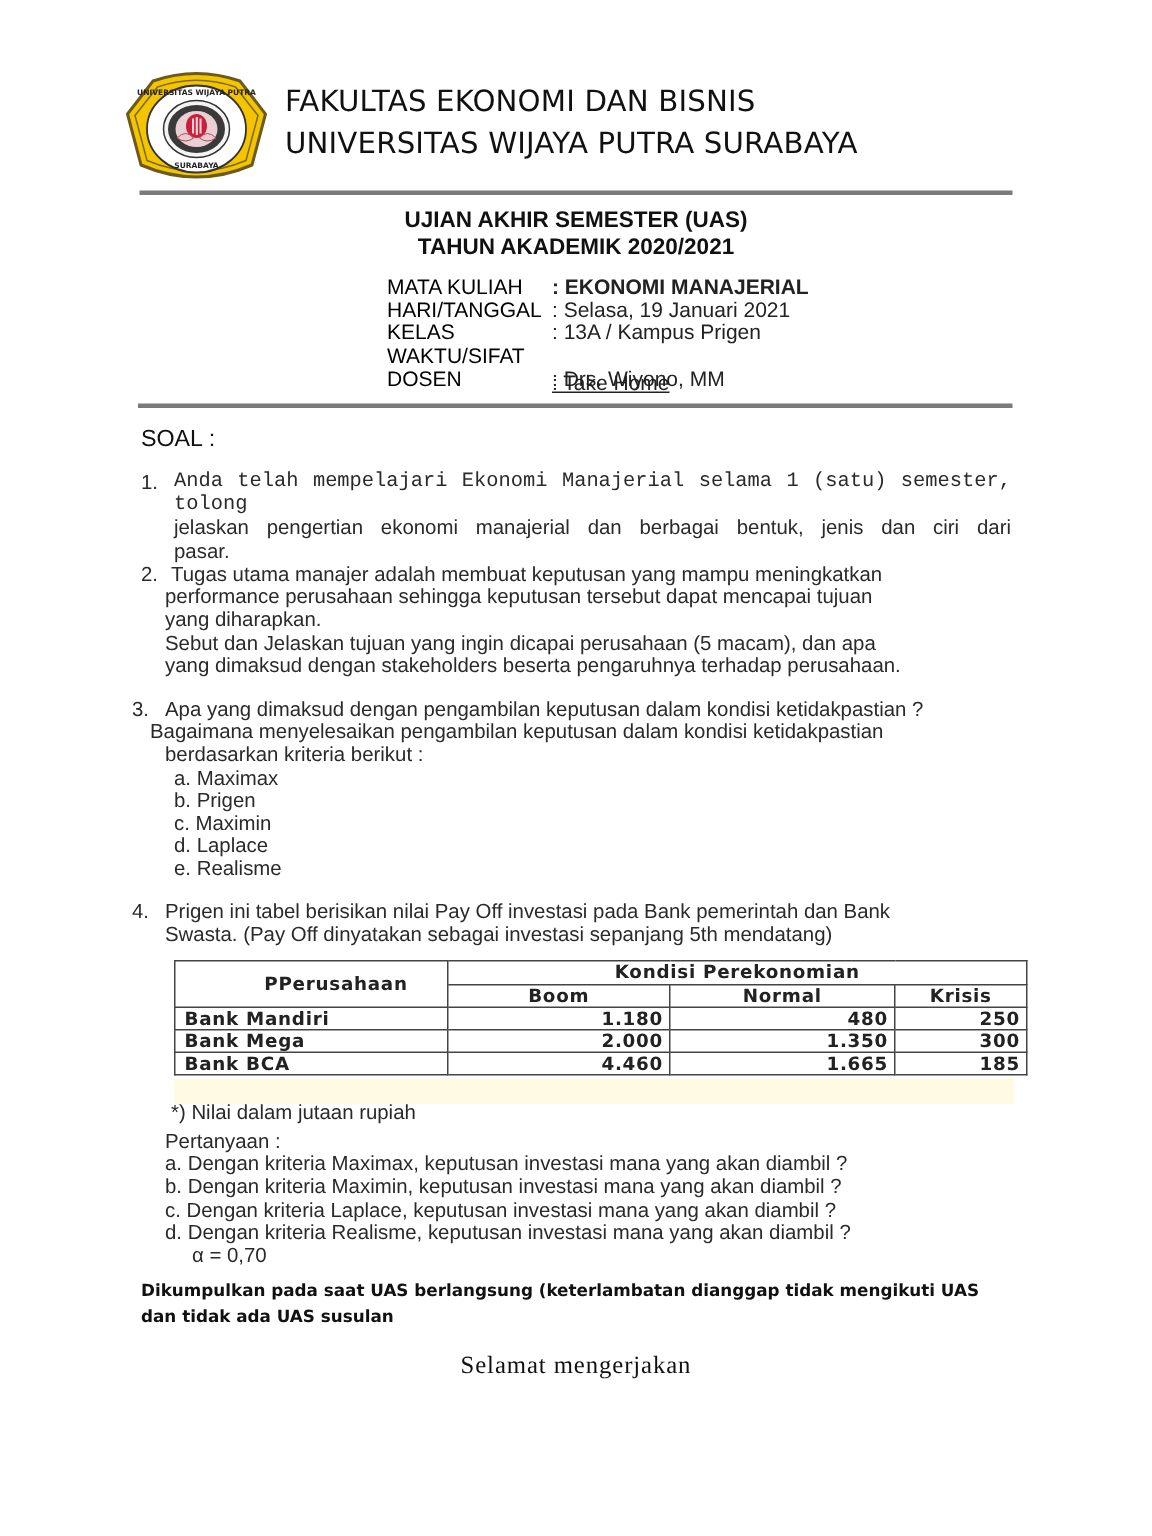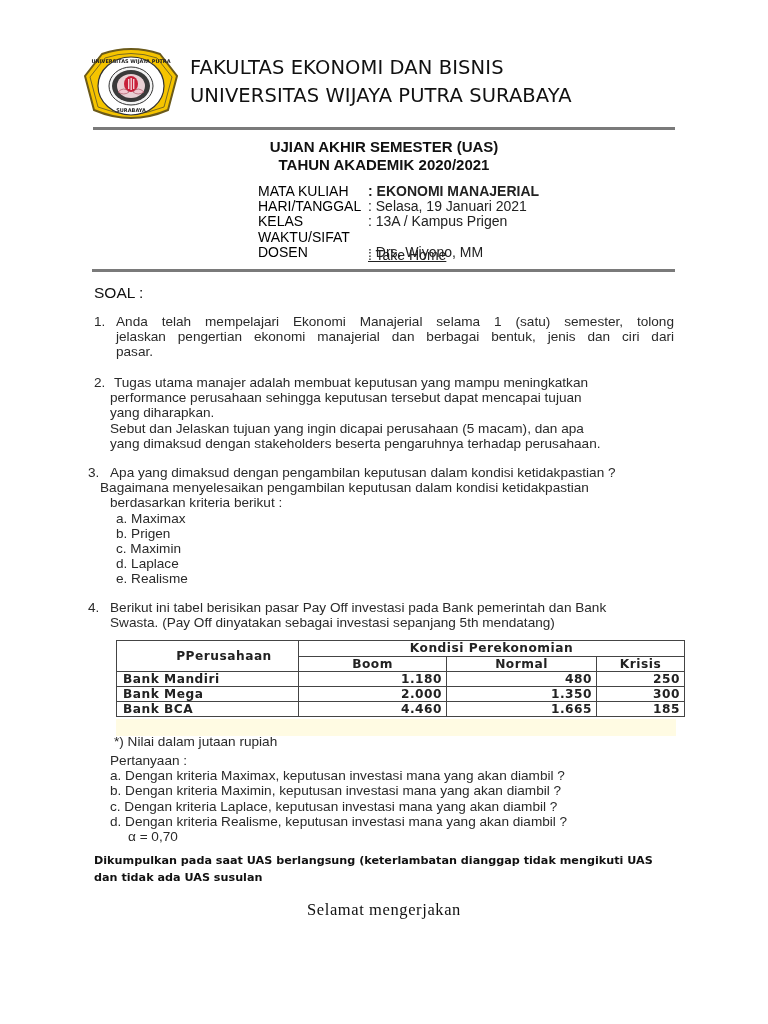--- a/index.html
+++ b/index.html
@@ -81,21 +81,21 @@
   <div class="abs info-label" style="top:244px;">DOSEN</div>
   <div class="abs info-value" style="top:244px;">: Drs. Wiyono, MM</div>
 </div>
 
 <div class="abs rule" style="left:92px; top:269px; width:583px;"></div>
 
 <div class="abs soal">SOAL :</div>
 
 <div class="abs para" style="left:94px; top:314px; width:580px;">
   <span class="num" style="left:0; top:0;">1.</span>
-  <div style="margin-left:22px; text-align:justify; text-align-last:justify;">Anda telah mempelajari Ekonomi Manajerial selama 1 (satu) semester, tolong</div>
+  <div style="margin-left:22px; text-align:justify; text-align-last:justify;font-family:Liberation Mono, monospace;">Anda telah mempelajari Ekonomi Manajerial selama 1 (satu) semester, tolong</div>
   <div style="margin-left:22px; text-align:justify; text-align-last:justify;">jelaskan pengertian ekonomi manajerial dan berbagai bentuk, jenis dan ciri dari</div>
   <div style="margin-left:22px;">pasar.</div>
 </div>
 
 <div class="abs para" style="left:94px; top:375px; width:580px;">
   <span class="num" style="left:0; top:0;">2.</span>
   <div style="margin-left:20px;">Tugas utama manajer adalah membuat keputusan yang mampu meningkatkan</div>
   <div style="margin-left:16px;">performance perusahaan sehingga keputusan tersebut dapat mencapai tujuan</div>
   <div style="margin-left:16px;">yang diharapkan.</div>
   <div style="margin-left:16px;">Sebut dan Jelaskan tujuan yang ingin dicapai perusahaan (5 macam), dan apa</div>
@@ -109,21 +109,21 @@
   <div style="margin-left:22px;">berdasarkan kriteria berikut :</div>
   <div style="margin-left:28px;">a. Maximax</div>
   <div style="margin-left:28px;">b. Prigen</div>
   <div style="margin-left:28px;">c. Maximin</div>
   <div style="margin-left:28px;">d. Laplace</div>
   <div style="margin-left:28px;">e. Realisme</div>
 </div>
 
 <div class="abs para" style="left:88px; top:600px; width:600px;">
   <span class="num" style="left:0; top:0;">4.</span>
-  <div style="margin-left:22px;">Berikut ini tabel berisikan pasar Pay Off investasi pada Bank pemerintah dan Bank</div>
+  <div style="margin-left:22px;">Prigen ini tabel berisikan nilai Pay Off investasi pada Bank pemerintah dan Bank</div>
   <div style="margin-left:22px;">Swasta. (Pay Off dinyatakan sebagai investasi sepanjang 5th mendatang)</div>
 </div>
 
 <div id="yellow-band" class="abs"></div>
 
 <table id="payoff-table" class="abs">
   <tbody>
       <tr>
     <th rowspan="2" style="width:140px; height:30px;padding-left:37px;">PPerusahaan</th>
     <th colspan="3">Kondisi Perekonomian</th>

